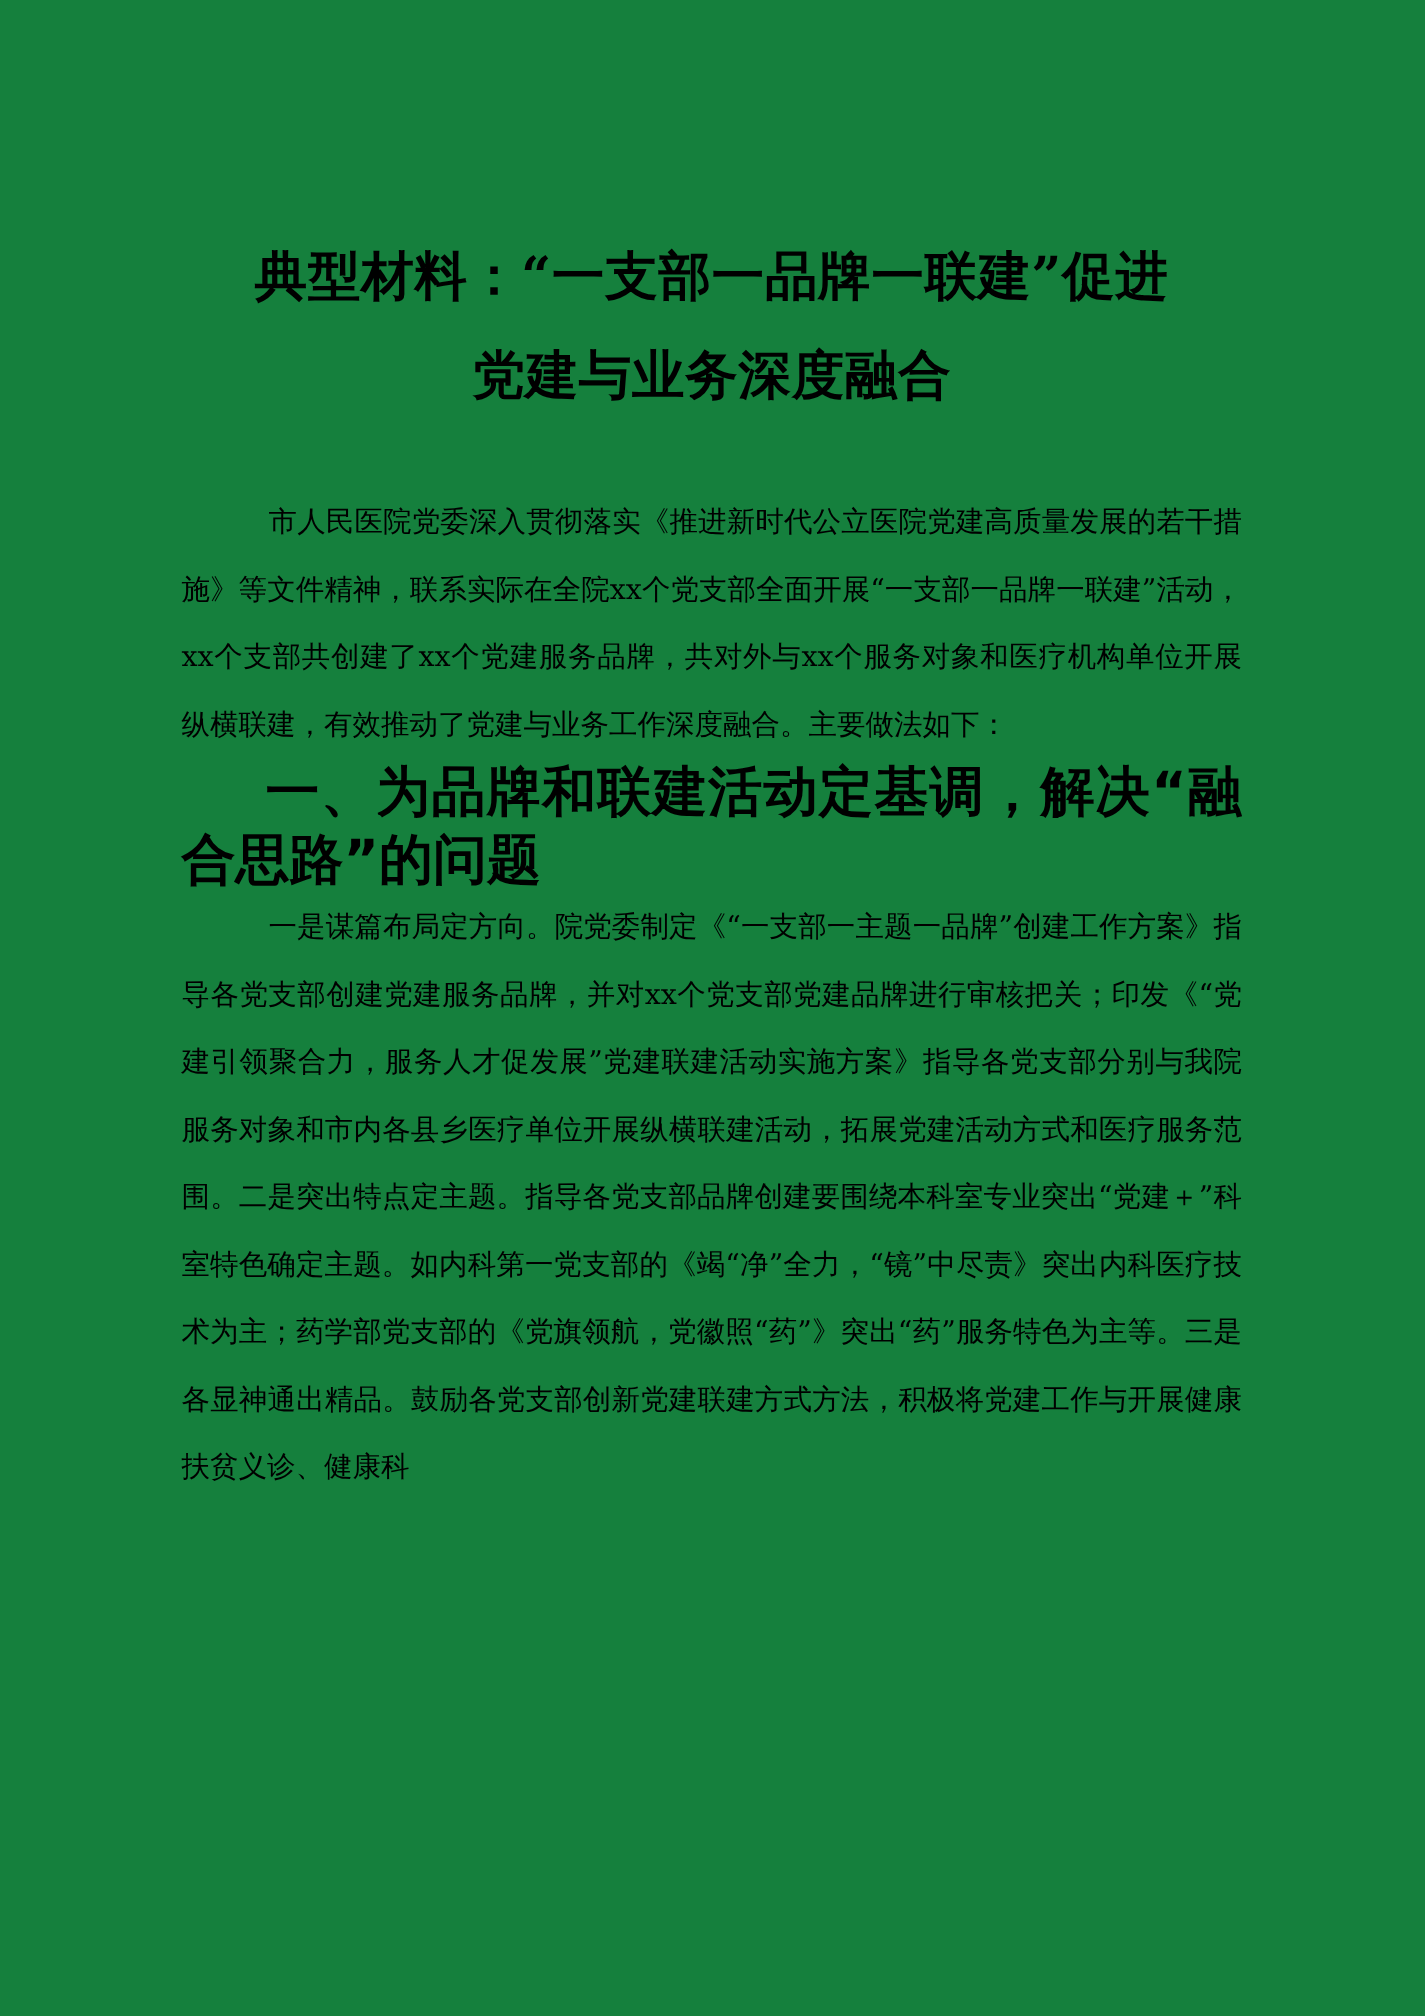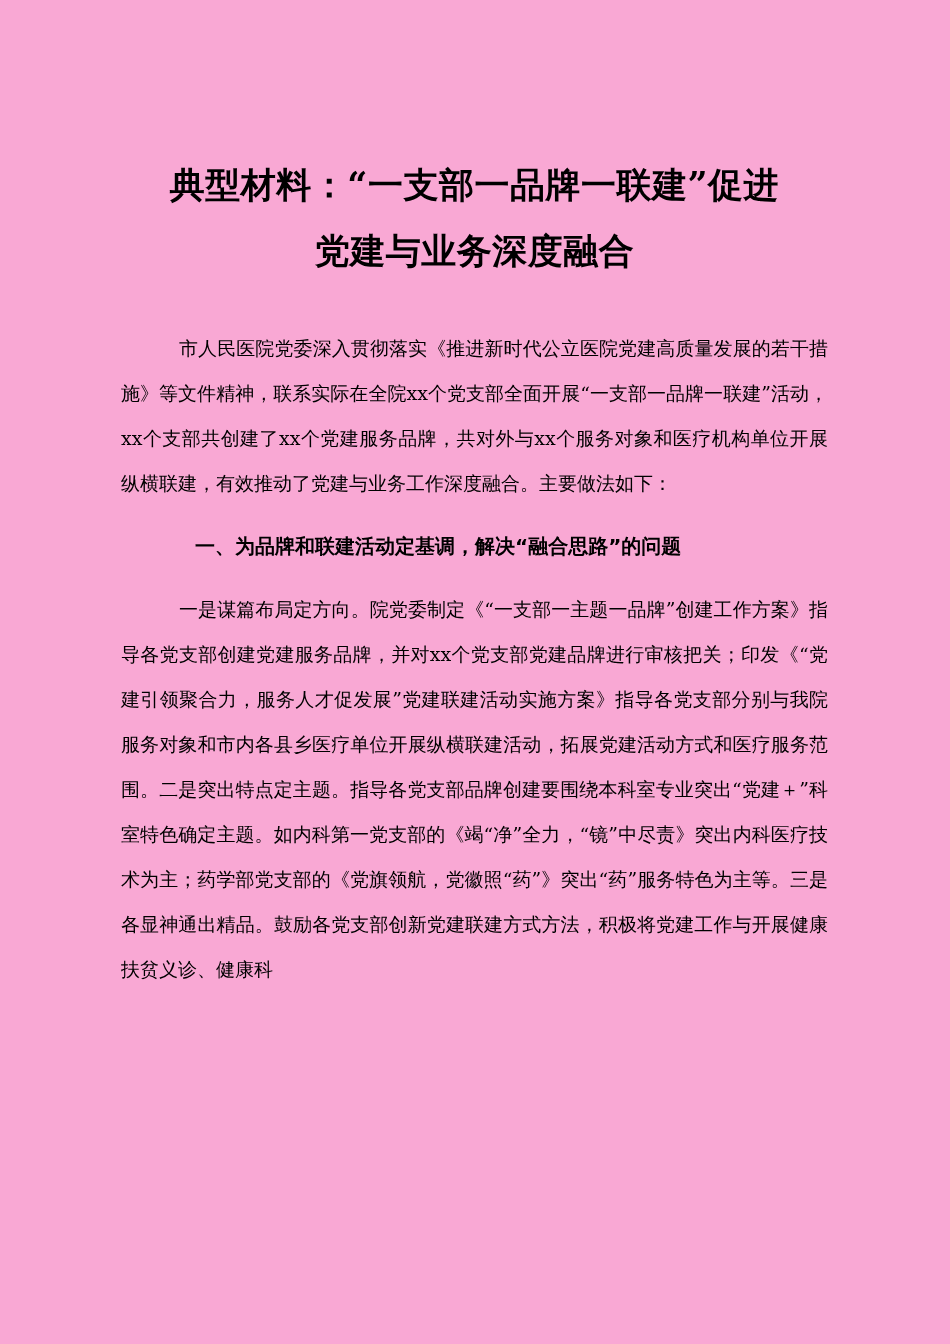--- a/index.html
+++ b/index.html
@@ -5,21 +5,21 @@
   html, body {
     margin: 0;
     padding: 0;
     background: #ffffff;
   }
 
   #page {
     position: relative;
     width: 950px;
     height: 1344px;
-    background: #f9a8d4;
+    background: #15803d;
     overflow: hidden;
     box-sizing: border-box;
   }
 
   
   #doc {
     position: absolute;
     left: 121px;
     top: 0;
     width: 707px;
@@ -53,24 +53,24 @@
     color: #000000;
     text-align: justify;
     text-justify: inter-character;
     text-indent: 58px;
     letter-spacing: 0px;
     word-break: break-all;
   }
 
   
   .section-heading {
-    margin: 18px;
+    margin: 0;
     font-family: "DejaVu Sans", "Liberation Sans", sans-serif;
     font-weight: bold;
-    font-size: 20px;
+    font-size: 36px;
     line-height: 45px;
     color: #000000;
     text-align: justify;
     text-justify: inter-character;
     text-indent: 56px;
     letter-spacing: 0px;
     word-break: break-all;
   }
 </style>
 </head>

